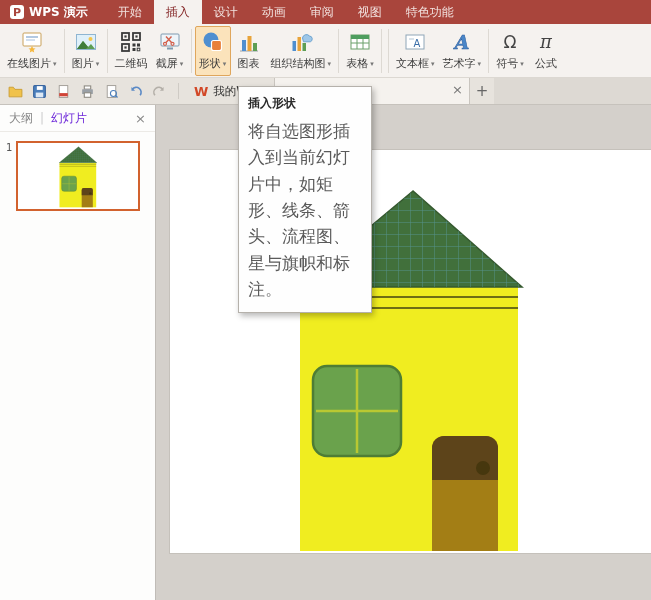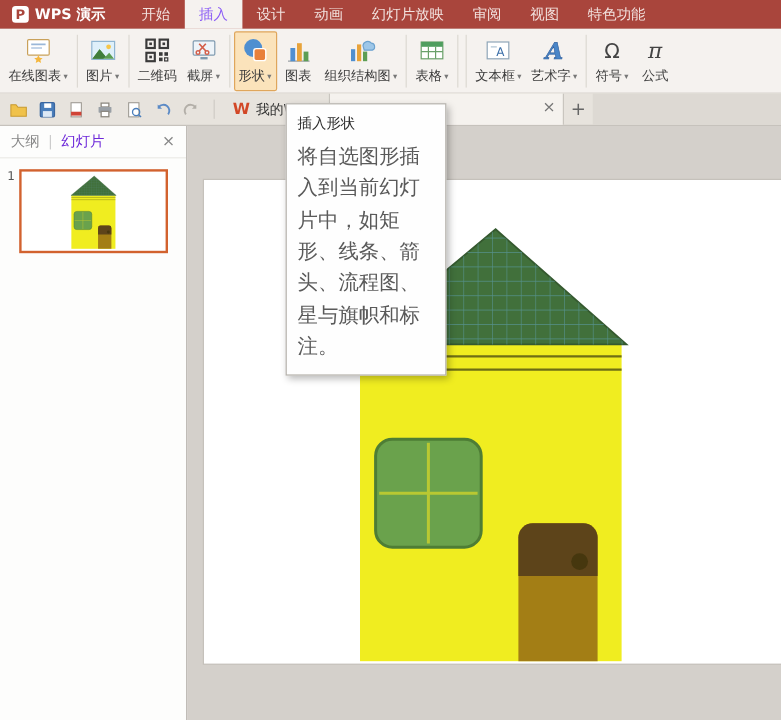--- a/index.html
+++ b/index.html
@@ -6,21 +6,21 @@
   html,body{background:#8a8a8a}
   body{font-family:"DejaVu Sans","Liberation Sans",sans-serif}
   #app{position:relative;width:651px;height:600px;overflow:hidden;background:var(--canvas-bg,#d4d0cb);font-size:12px;color:#333}
 
   
   #titlebar{position:absolute;left:0;top:0;right:0;height:24px;background:var(--titlebar-bg,#a9453c);display:flex;align-items:stretch}
   .logo{display:flex;align-items:center;gap:5px;padding:0 10px;color:#fff;font-weight:bold;font-size:12px}
   .p-ico{width:14px;height:14px;background:#fff;color:var(--titlebar-bg,#a9453c);border-radius:3px;font-size:11px;font-weight:bold;display:flex;align-items:center;justify-content:center}
   #menu-tabs{display:flex;align-items:stretch;margin-left:8px}
   .mtab{display:flex;align-items:center;padding:12px 12px;font-size:12px;color:#f2e2df;cursor:default;white-space:nowrap}
-  .mtab.active{background:var(--ribbon-bg,#f5f2ef);color:#8b5cf6}
+  .mtab.active{background:var(--ribbon-bg,#f5f2ef);color:#7f1d1d}
 
   
   #ribbon{position:absolute;left:0;top:24px;right:0;height:54px;background:var(--ribbon-bg,#f5f2ef);border-bottom:1px solid #dcd8d2;display:flex;align-items:center;padding:1px 3px;overflow:hidden}
   .rbtn{display:flex;flex-direction:column;align-items:center;justify-content:center;gap:2px;height:50px;min-width:36px;padding:2px 3px;border:1px solid transparent;border-radius:2px;flex:0 0 auto}
   .rbtn svg{width:24px;height:24px;display:block}
   .rlabelrow{display:flex;align-items:center;gap:2px;font-size:11px;color:#3b3b3b;white-space:nowrap}
   .caret{font-size:7px;color:#777}
   .rbtn.hl{background:var(--shape-btn-highlight,#fbe3bb);border-color:#dfa65c}
   .rsep{width:1px;height:44px;background:#ddd9d3;margin:0 3px;flex:0 0 auto}
 
@@ -49,21 +49,21 @@
   .thumb{width:124px;height:70px;background:#fff;border:2px solid var(--accent-orange,#d2622e);display:flex;align-items:center;justify-content:center;overflow:hidden}
   .thumb svg{width:118px;height:64px}
 
   
   #canvas{position:absolute;left:157px;top:105px;right:0;bottom:0;background:var(--canvas-bg,#d4d0cb)}
   #slide{position:absolute;left:13px;top:45px;width:481px;height:403px;background:#fff;box-shadow:0 0 0 1px #c5c1bb}
   #slide svg{display:block;width:481px;height:403px}
 
   
   #tooltip{position:absolute;left:238px;top:86px;width:134px;background:#fefefe;border:1px solid #b5b1ab;box-shadow:2px 3px 6px rgba(0,0,0,.28);padding:8px 9px 10px;z-index:60}
-  .tt-title{font-size:12px;font-weight:normal;color:#2b2b2b;margin-bottom:6px}
+  .tt-title{font-size:12px;font-weight:bold;color:#2b2b2b;margin-bottom:6px}
   .tt-body{font-size:17px;color:#5a5a5a;line-height:1.55}
 </style>
 </head>
 <body>
 
 <svg width="0" height="0" style="position:absolute" aria-hidden="true">
   <defs>
     <pattern id="roofgrid" width="12" height="12" patternUnits="userSpaceOnUse">
       <path d="M12 0H0V12" fill="none" stroke="var(--roof-grid,#55918c)" stroke-width="1"></path>
     </pattern>
@@ -88,39 +88,38 @@
   <header id="titlebar">
     <div class="logo">
       <span class="p-ico">P</span>
       <span>WPS 演示</span>
     </div>
     <nav id="menu-tabs">
         <span class="mtab">开始</span>
         <span class="mtab active">插入</span>
         <span class="mtab">设计</span>
         <span class="mtab">动画</span>
-        <span class="mtab">幻灯片放映</span>
         <span class="mtab">审阅</span>
         <span class="mtab">视图</span>
         <span class="mtab">特色功能</span>
       </nav>
   </header>
 
   <div id="ribbon">
       <div class="rbtn">
         <span>
           <svg viewBox="0 0 24 24">
             <rect x="3" y="3" width="18" height="13" rx="1" fill="#fff" stroke="#c9a15a"></rect>
             <line x1="6" y1="7" x2="18" y2="7" stroke="#9ab7d8" stroke-width="1.5"></line>
             <line x1="6" y1="10" x2="15" y2="10" stroke="#c3d4e8" stroke-width="1.5"></line>
             <path d="M12 16l1.1 2.2 2.4.3-1.8 1.6.5 2.3-2.2-1.1-2.2 1.1.5-2.3-1.8-1.6 2.4-.3z" fill="#f5b73d"></path>
           </svg>
         </span>
         <span class="rlabelrow">
-          <span>在线图表</span>
+          <span>在线图片</span>
           <span class="caret">▾</span>
         </span>
       </div>
       <div class="rsep"></div>
       <div class="rbtn">
         <span>
           <svg viewBox="0 0 24 24">
             <rect x="2.5" y="4.5" width="19" height="15" fill="#dff0fa" stroke="#8fb5d1"></rect>
             <circle cx="16.5" cy="9" r="2" fill="#f6c64a"></circle>
             <path d="M3 19l6-8 5 6 3-3 4 5z" fill="#5d9e54"></path>

